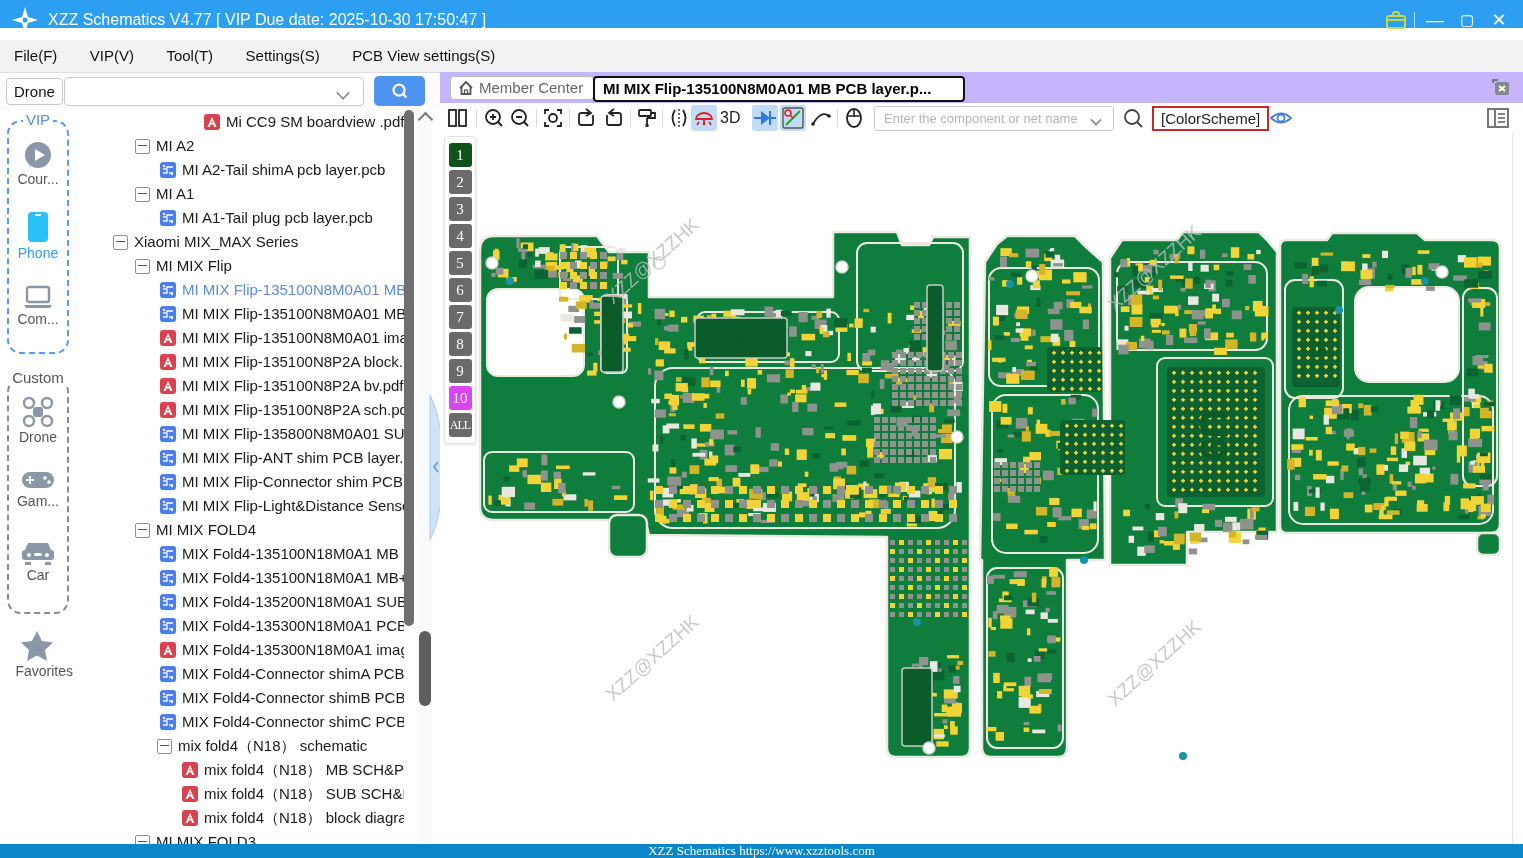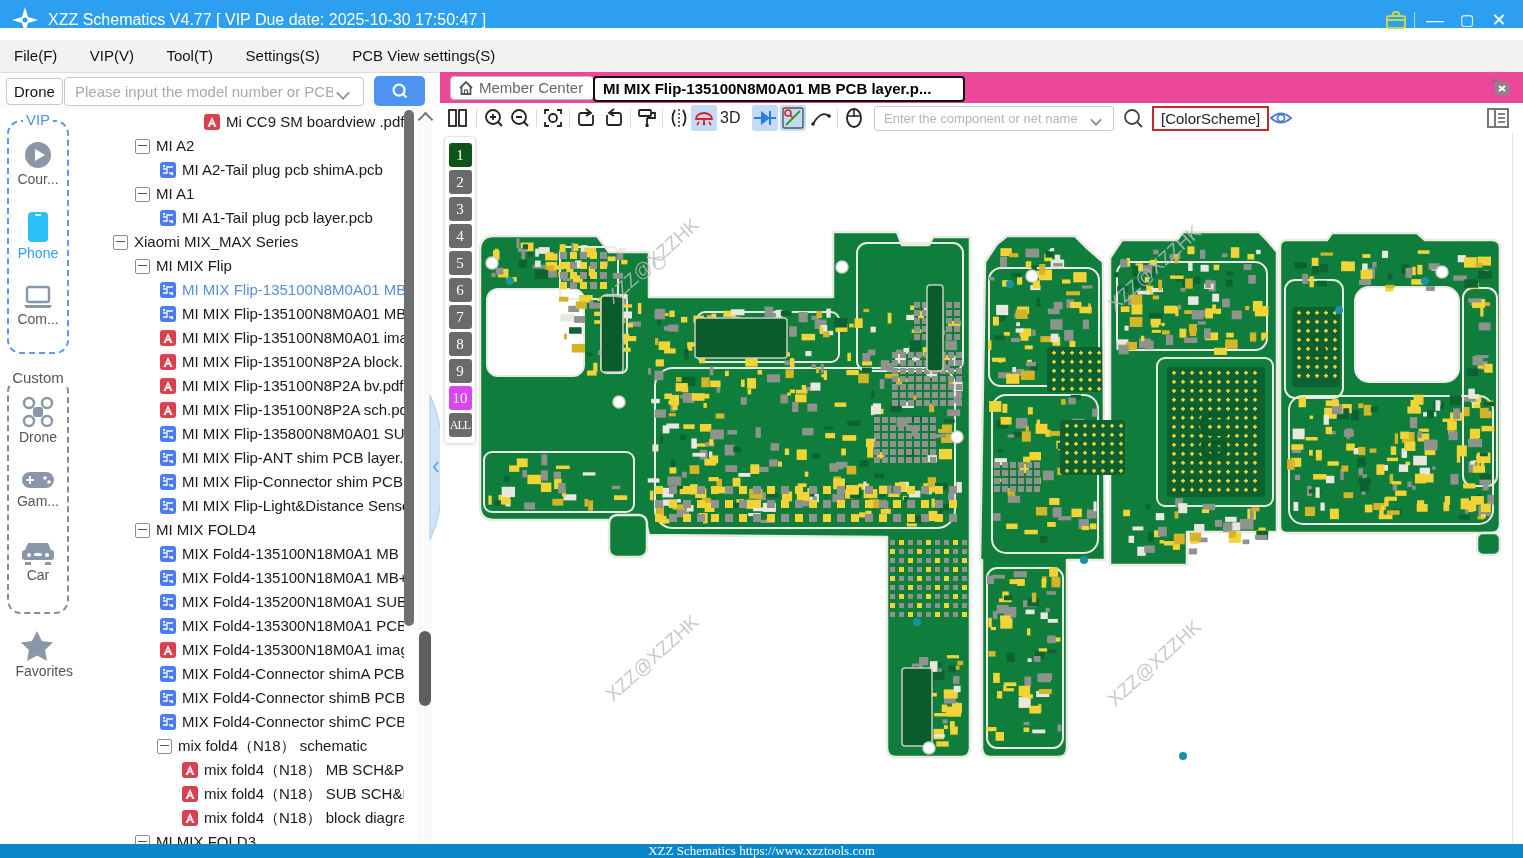--- a/index.html
+++ b/index.html
@@ -16,21 +16,21 @@
   #menubar{left:0;top:40px;width:1523px;height:32px;background:#F2F2F2;border-bottom:1px solid #DCDCDC;}
   .menu-item{display:inline-block;line-height:32px;font-size:15px;color:#111;padding:0 14px;cursor:pointer;}
   
   #subleft{left:0;top:73px;width:440px;height:37px;background:#FCFCFC;border-right:1px solid #E0E0E0;}
   #shrink-btn{left:6px;top:5px;height:25px;line-height:25px;padding:0 7px;border:1px solid #C8C8C8;border-radius:4px;font-size:15px;color:#111;background:#fff;cursor:pointer;}
   #model-search{left:64px;top:4px;width:298px;height:27px;border:1px solid #C8C8C8;border-radius:4px;background:#fff;}
   #model-search input{border:0;outline:none;width:258px;height:25px;margin-left:8px;font-size:15px;color:#333;font-family:"Liberation Sans",sans-serif;background:transparent;}
   #model-search input::placeholder{color:#A9A9A9;}
   #model-chevron{left:272px;top:9px;width:10px;height:10px;border-right:2px solid #888;border-bottom:2px solid #888;transform:rotate(45deg) scale(.8);}
   #model-search-btn{left:374px;top:3px;width:51px;height:30px;background:#4E93F0;border-radius:5px;cursor:pointer;}
-  #subright-hdr{left:440px;top:72px;width:1083px;height:31px;background:#ec4899;border-bottom:1px solid #E6E6E6;}
+  #subright-hdr{left:440px;top:72px;width:1083px;height:31px;background:#c4b5fd;border-bottom:1px solid #E6E6E6;}
   #member-btn{left:10px;top:4px;height:22px;border:1px solid #BDBDBD;border-radius:4px;background:#fff;color:#666;font-size:15px;line-height:22px;padding:0 10px 0 28px;cursor:pointer;}
   #doc-tab{left:153px;top:4px;width:352px;height:22px;border:2px solid #111;border-radius:4px;background:#fff;font-weight:bold;font-size:15px;line-height:22px;padding:0 8px;color:#000;white-space:nowrap;overflow:hidden;cursor:pointer;}
   #close-doc{left:1050px;top:6px;width:22px;height:20px;cursor:pointer;}
   
   #viewbar{left:440px;top:103px;width:1083px;height:30px;background:#FFFFFF;border-bottom:1px solid #E4E4E4;}
   .tool{position:absolute;top:2px;width:26px;height:26px;border-radius:3px;cursor:pointer;}
   .tool.active{background:#C3DCF5;}
   .tsep{position:absolute;top:6px;width:1px;height:18px;background:#D9D9D9;}
   #tool-3d{font-size:16px;color:#222;line-height:26px;text-align:left;width:30px;}
   #net-search{left:402px;top:3px;width:238px;height:23px;border:1px solid #C9C9C9;border-radius:3px;background:#fff;}
@@ -103,21 +103,20 @@
     <span class="menu-item">File(F)</span>
     <span class="menu-item">VIP(V)</span>
     <span class="menu-item">Tool(T)</span>
     <span class="menu-item">Settings(S)</span>
     <span class="menu-item">PCB View settings(S)</span>
   </div>
 
   <div class="abs" id="subleft">
     <div class="abs" id="shrink-btn">Drone</div>
     <div class="abs" id="model-search">
-      <input placeholder="Please input the model number or PCB" style="">
       <div class="abs" id="model-chevron"></div>
     </div>
     <div class="abs" id="model-search-btn">
       <svg viewBox="0 0 24 24" style="margin:4px auto;width:22px;height:22px;">
         <circle cx="11" cy="11" r="6" fill="none" stroke="#fff" stroke-width="2.4"></circle>
         <line x1="15.5" y1="15.5" x2="19" y2="19" stroke="#fff" stroke-width="2.4"></line>
       </svg>
     </div>
   </div>
 
@@ -315,21 +314,21 @@
         <span class="ebox"></span>
         <span class="lbl">MI A2</span>
       </div>
       <div class="trow" style="padding-left: 85px;">
         <svg class="ficon" viewBox="0 0 16 16">
           <rect width="16" height="16" rx="3" fill="#4A7DF0"></rect>
           <path d="M3 11 h4 V5 h6 M3 7 h3 M9 11 h4" stroke="#fff" stroke-width="1.3" fill="none"></path>
           <circle cx="4" cy="4" r="1.2" fill="#fff"></circle>
           <circle cx="12" cy="12" r="1.2" fill="#fff"></circle>
         </svg>
-        <span class="lbl">MI A2-Tail plug pcb shimA.pcb</span>
+        <span class="lbl">MI A2-Tail shimA pcb layer.pcb</span>
       </div>
       <div class="trow" style="padding-left: 60px;">
         <span class="ebox"></span>
         <span class="lbl">MI A1</span>
       </div>
       <div class="trow" style="padding-left: 85px;">
         <svg class="ficon" viewBox="0 0 16 16">
           <rect width="16" height="16" rx="3" fill="#4A7DF0"></rect>
           <path d="M3 11 h4 V5 h6 M3 7 h3 M9 11 h4" stroke="#fff" stroke-width="1.3" fill="none"></path>
           <circle cx="4" cy="4" r="1.2" fill="#fff"></circle>

